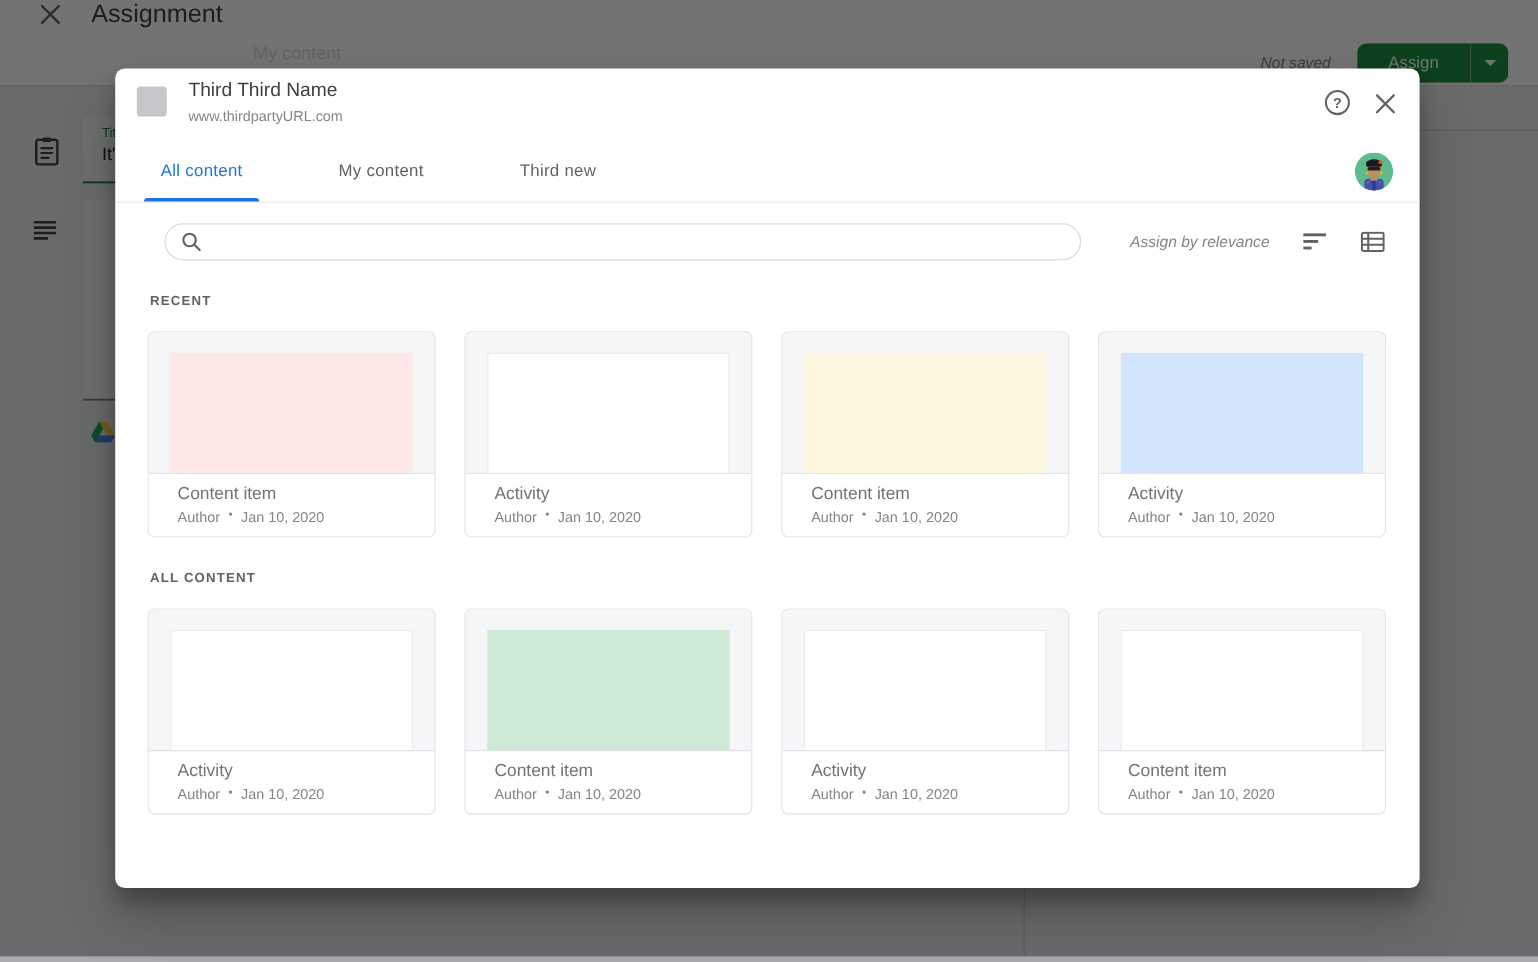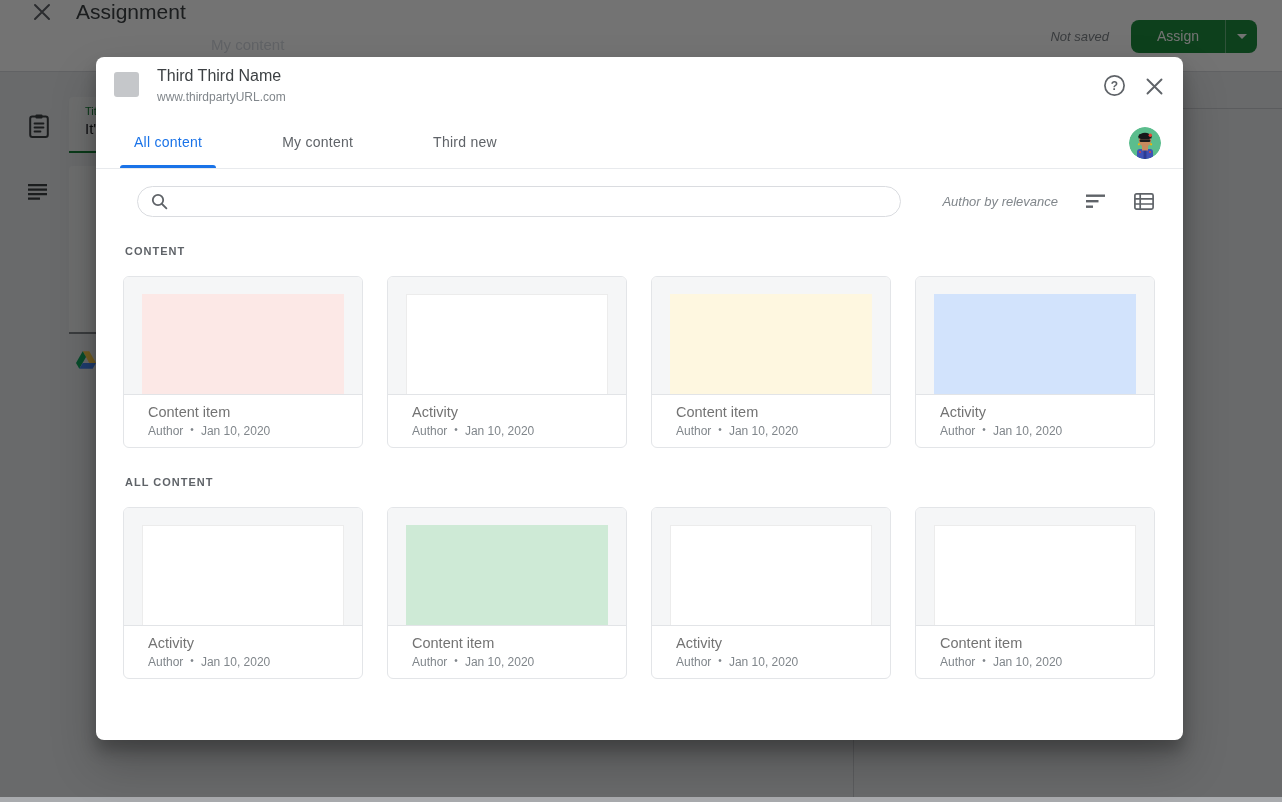--- a/index.html
+++ b/index.html
@@ -5,21 +5,21 @@
   html,body{margin:0;padding:0;background:#222;}
   .stage{position:relative;width:1282px;height:802px;overflow:hidden;
          font-family:"Liberation Sans",sans-serif;background:#e9ebee;}
 
   
   .topbar{position:absolute;left:0;top:0;width:1282px;height:72px;background:#ffffff;
           border-bottom:1px solid #d8dade;display:flex;align-items:flex-start;box-sizing:border-box;}
   .topbar-close{margin-left:30px;width:24px;height:24px;display:flex;align-items:center;justify-content:center;cursor:pointer;}
   .topbar-title{margin-left:22px;font-size:21px;color:#3c4043;}
   .ghost-tab{position:absolute;left:211px;top:36px;font-size:15px;font-weight:500;color:#d7dbe2;}
-  .topbar-right{position:absolute;right:25px;top:0;height:72px;display:flex;align-items:center;}
+  .topbar-right{position:absolute;right:25px;top:16px;height:72px;display:flex;align-items:center;}
   .not-saved{font-size:13px;font-style:italic;color:#80868b;margin-right:22px;}
   .assign-btn{display:flex;height:33px;border-radius:8px;overflow:hidden;}
   .assign-main{background:#1e8e3e;color:#ffffff;font-size:14px;font-weight:500;
                display:flex;align-items:center;padding:0 26px;cursor:pointer;}
   .assign-arrow{background:#1e8e3e;border-left:1px solid rgba(255,255,255,.35);width:31px;
                 display:flex;align-items:center;justify-content:center;cursor:pointer;}
   .caret{width:0;height:0;border-left:5px solid transparent;border-right:5px solid transparent;border-top:5px solid #ffffff;}
 
   .rail-icon{position:absolute;display:flex;}
   .form-field{position:absolute;left:69px;width:772px;background:#f1f3f4;border-radius:4px 4px 0 0;box-sizing:border-box;}
@@ -180,38 +180,38 @@
 
     <div class="search-row">
       <div class="search-pill">
         <span style="display:flex;">
           <svg width="17" height="17" viewBox="0 0 17 17">
             <circle cx="7" cy="7" r="5.2" fill="none" stroke="#5f6368" stroke-width="1.8"></circle>
             <path d="M11 11 L15.4 15.4" stroke="#5f6368" stroke-width="1.8" stroke-linecap="round"></path>
           </svg>
         </span>
       </div>
-      <div class="sorted-text">Author by relevance</div>
+      <div class="sorted-text">Assign by relevance</div>
       <div class="tool-icon">
         <svg width="20" height="15" viewBox="0 0 20 15">
           <rect x="0" y="0.5" width="19" height="2.4" fill="#5f6368"></rect>
           <rect x="0" y="6" width="12.5" height="2.4" fill="#5f6368"></rect>
           <rect x="0" y="11.5" width="7" height="2.4" fill="#5f6368"></rect>
         </svg>
       </div>
       <div class="tool-icon">
         <svg width="20" height="17" viewBox="0 0 20 17">
           <rect x="0.9" y="0.9" width="18.2" height="15.2" rx="1.6" fill="none" stroke="#5f6368" stroke-width="1.7"></rect>
           <path d="M0.9 5.9 H19.1 M0.9 11 H19.1 M6.2 0.9 V16.1" stroke="#5f6368" stroke-width="1.7"></path>
         </svg>
       </div>
     </div>
 
     <div class="section sec-recent">
-      <div class="sec-label">CONTENT</div>
+      <div class="sec-label">RECENT</div>
       <div class="grid">
   <div class="card">
     <div class="thumb">
       <div class="thumb-inner" style="background: rgb(252, 232, 230);"></div>
     </div>
     <div class="card-text">
       <div class="card-title">Content item</div>
       <div class="card-meta">
         <span>Author</span>
                 <span class="card-sep">•</span>

